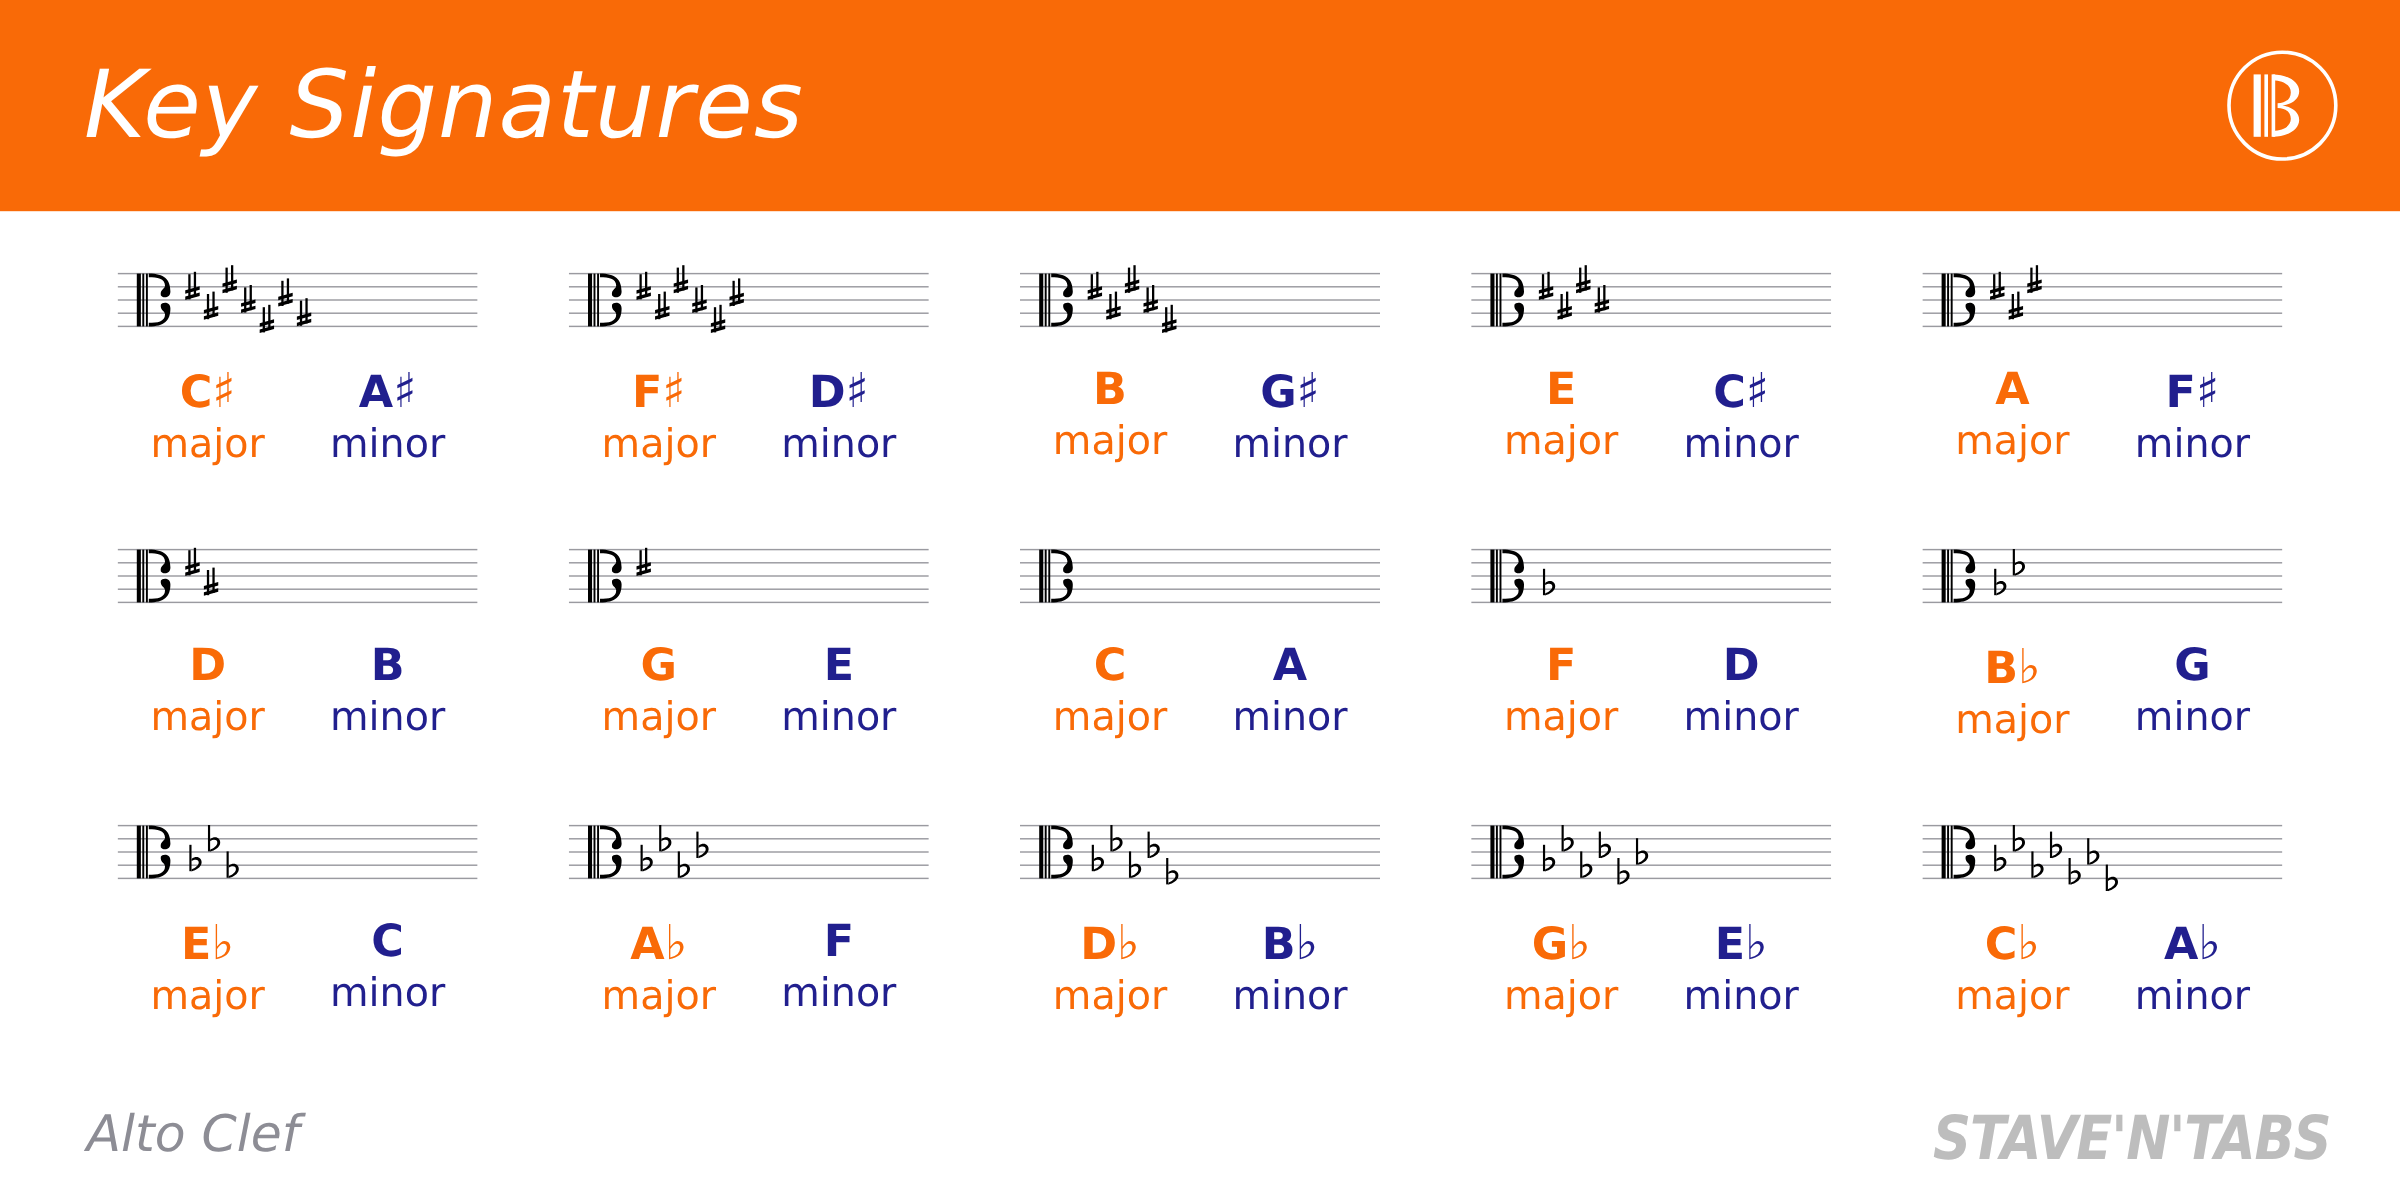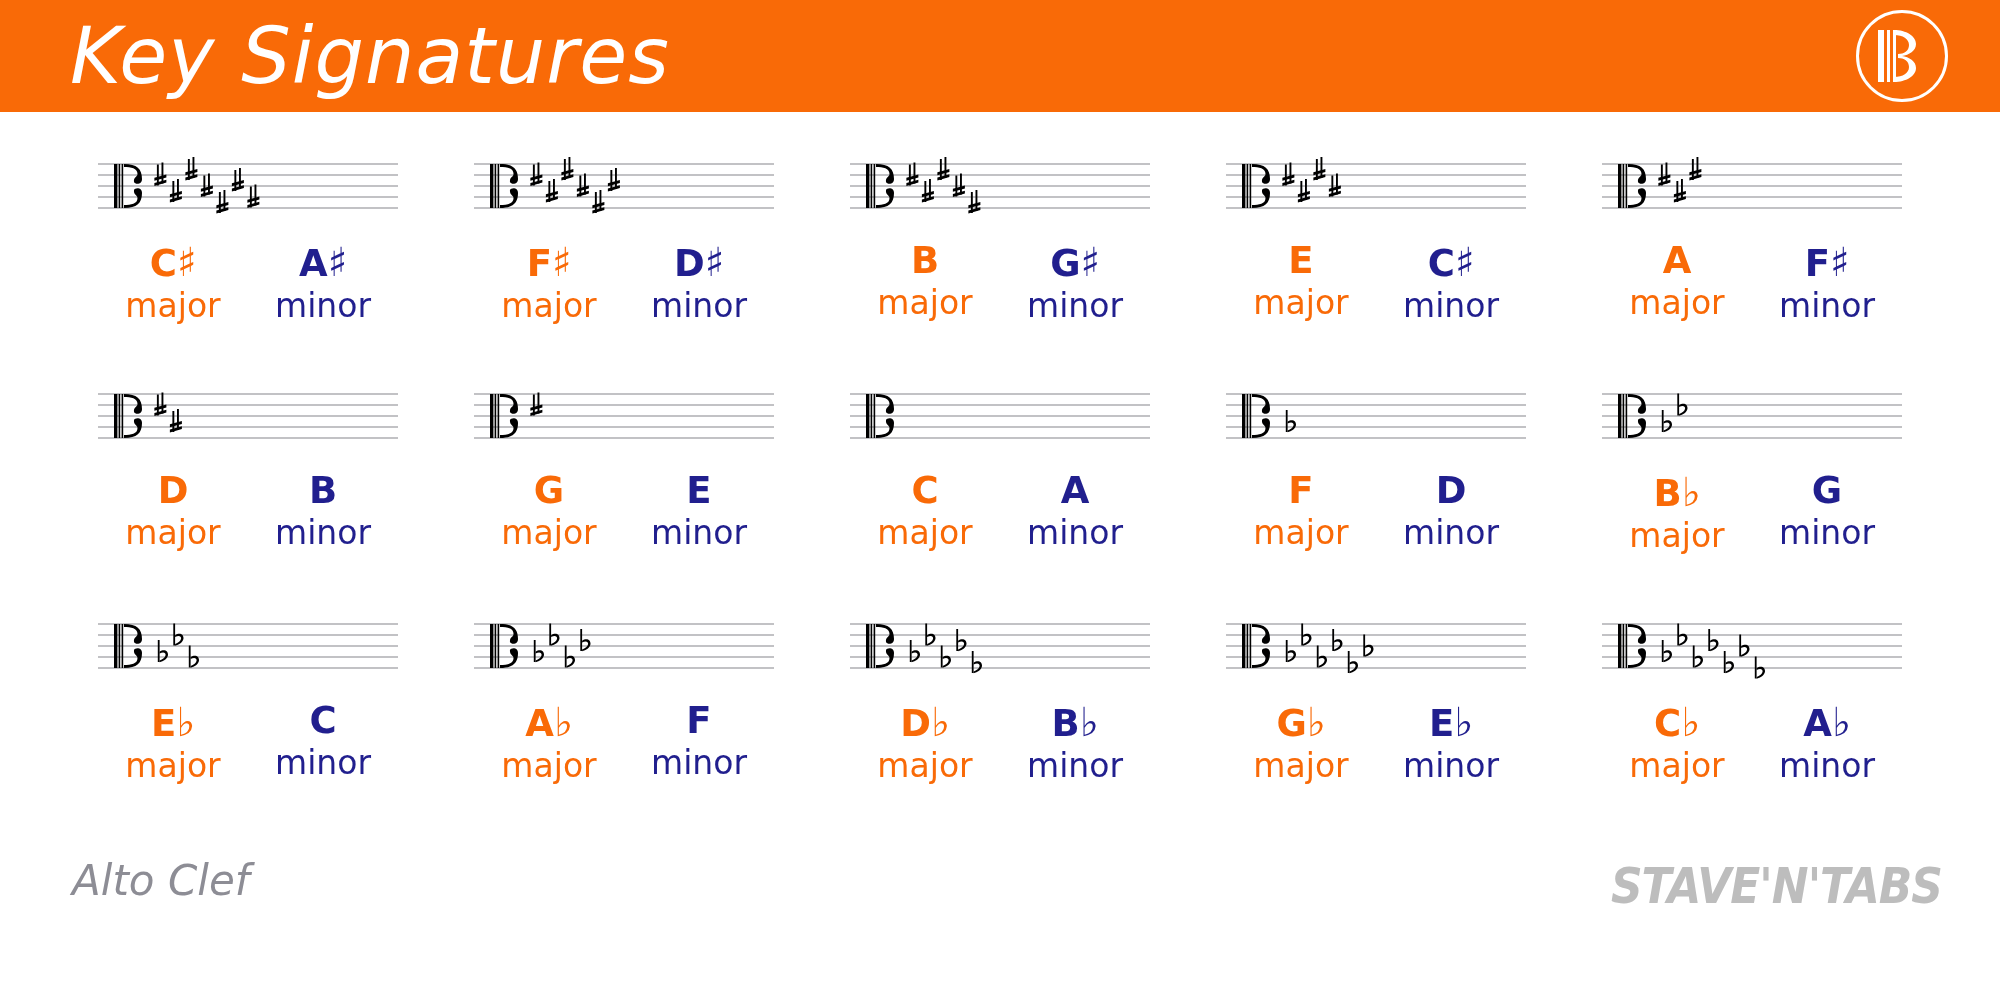--- a/index.html
+++ b/index.html
@@ -9,21 +9,21 @@
     height: 1000px;
     background: #ffffff;
     font-family: "DejaVu Sans", sans-serif;
     overflow: hidden;
   }
 
   
   #header {
     position: relative;
     width: 2000px;
-    height: 112px;
+    height: 176px;
     background: #f96a07;
   }
   #page-title {
     position: absolute;
     left: 70px;
     top: 50%;
     transform: translateY(-50%);
     color: #ffffff;
     font-family: "DejaVu Sans", sans-serif;
     font-size: 78px;

